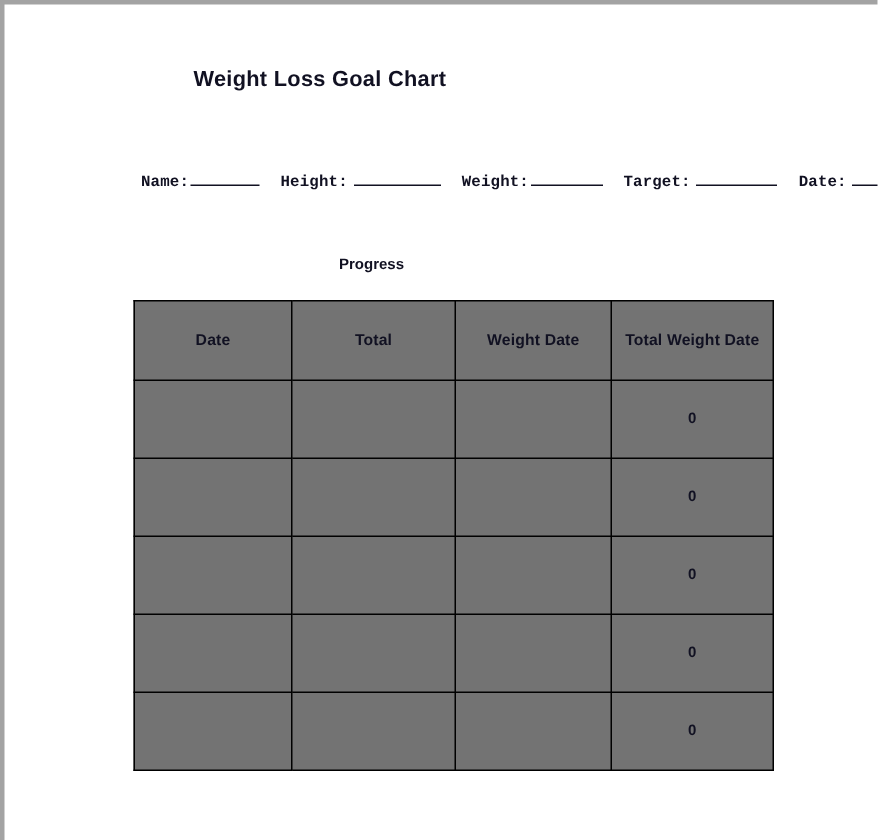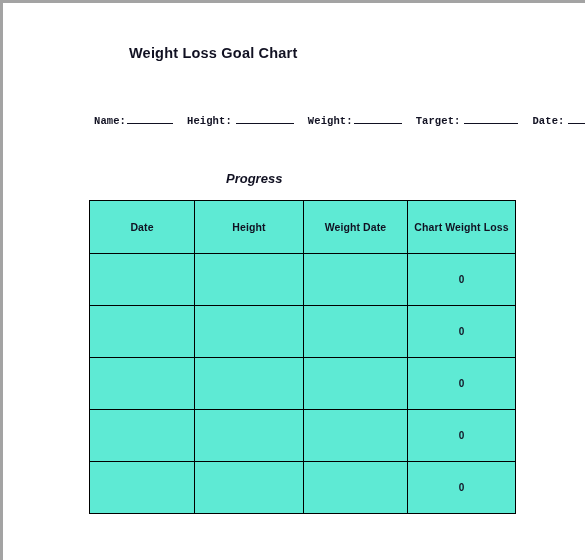--- a/index.html
+++ b/index.html
@@ -70,36 +70,35 @@
   .blank-height { width: 58px; margin-left: 4px !important; }
   .blank-weight { width: 48px; }
   .blank-target { width: 54px; margin-left: 4px !important; }
   .blank-date   { width: 60px; margin-left: 4px !important; }
 
   
   #progress-caption {
     position: absolute;
     left: 223px;
     top: 168px;
-    font-size: 13px;
+    font-size: 10px;
     font-weight: bold;
     color: #111122;
     white-space: nowrap;
-    font-style: italic;
   }
 
   
   #progress-table {
     position: absolute;
     left: 86px;
     top: 197px;
     width: 426px;
     border-collapse: collapse;
     table-layout: fixed;
-    background: #5eead4;
+    background: #737373;
   }
   #progress-table col.c-date   { width: 105px; }
   #progress-table col.c-weight { width: 109px; }
   #progress-table col.c-wloss  { width: 104px; }
   #progress-table col.c-total  { width: 108px; }
 
   #progress-table th,
   #progress-table td {
     border: 1.4px solid #000000;
     padding: 0;
@@ -140,23 +139,23 @@
   <table id="progress-table">
     <colgroup>
       <col class="c-date">
       <col class="c-weight">
       <col class="c-wloss">
       <col class="c-total">
     </colgroup>
     <thead>
       <tr>
         <th>Date</th>
-        <th>Height</th>
+        <th>Total</th>
         <th>Weight Date</th>
-        <th>Chart Weight Loss</th>
+        <th>Total Weight Date</th>
       </tr>
     </thead>
     <tbody>
       <tr>
         <td class="cell-empty"></td>
         <td class="cell-empty"></td>
         <td class="cell-empty"></td>
         <td class="cell-total">0</td>
       </tr>
       <tr>

